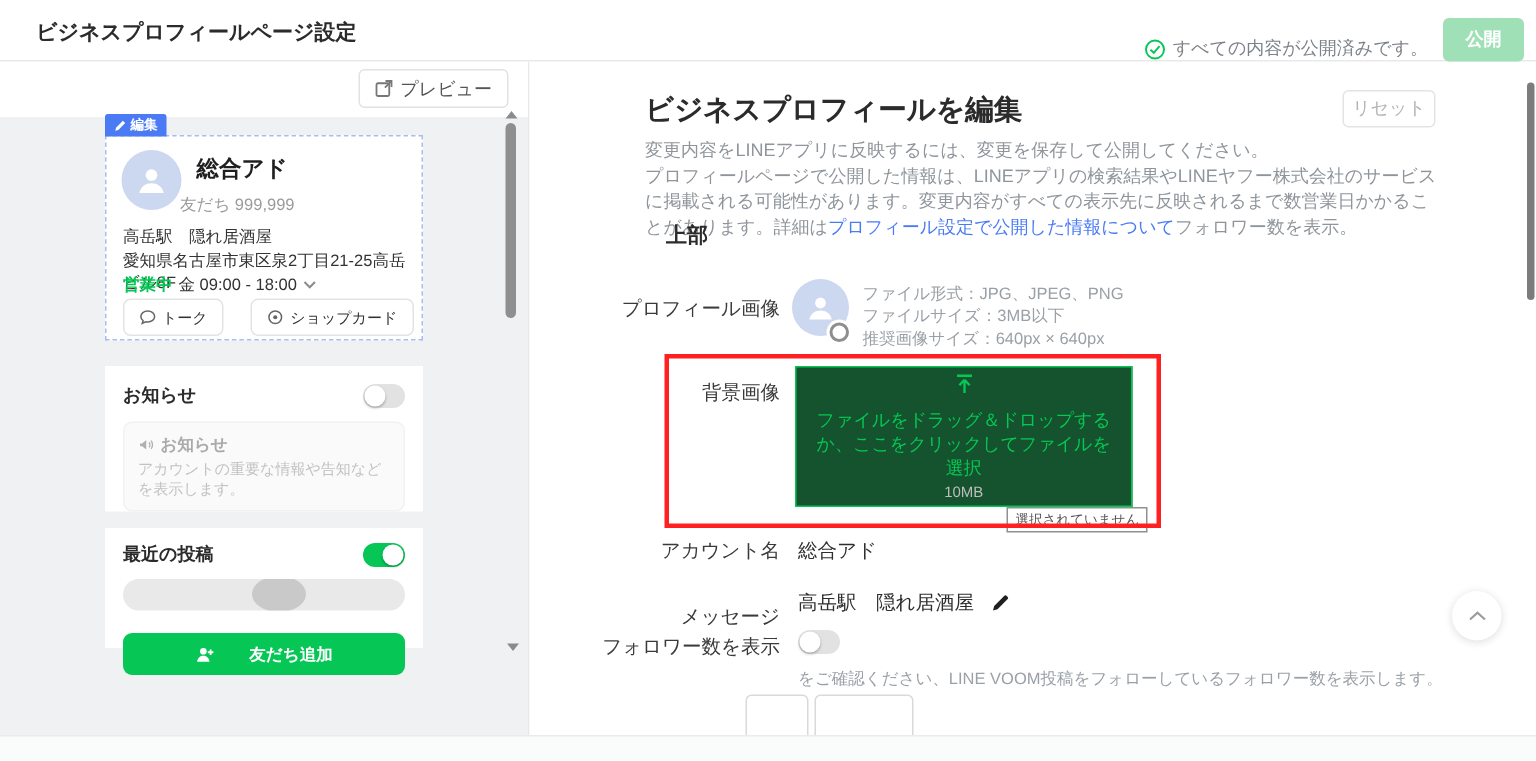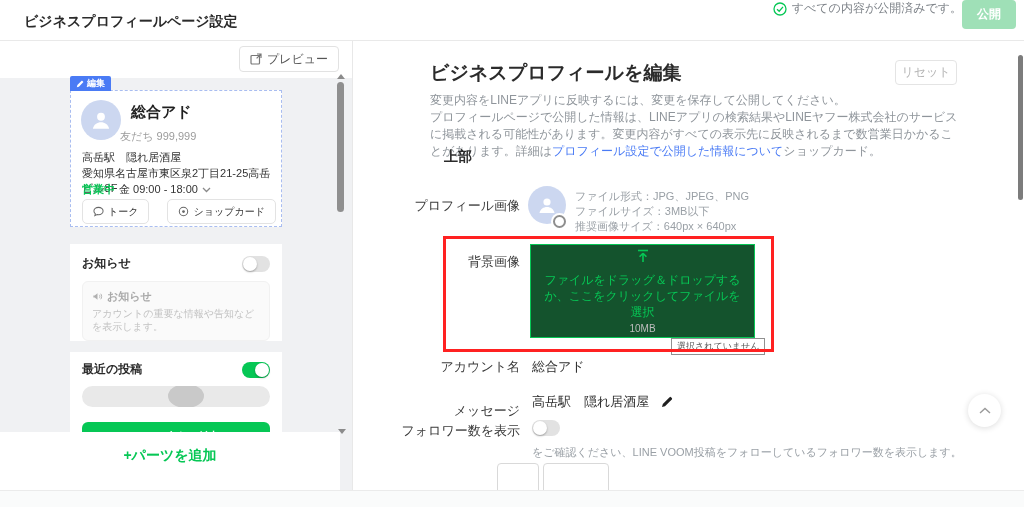--- a/index.html
+++ b/index.html
@@ -6,21 +6,21 @@
   html,body { background:#fff; }
   .app {
     position:relative; width:1024px; height:507px; overflow:hidden;
     font-family:"Liberation Sans","DejaVu Sans",sans-serif;
     color:#2e2e2e; background:#fff;
   }
   
   .header { position:absolute; left:0; top:0; width:1024px; height:41px;
     background:#fff; border-bottom:1px solid #e9e9e9; z-index:8; }
   .header-title { position:absolute; left:24px; top:13px; font-size:14px; font-weight:bold; color:#2b2b2b; }
-  .header-right { position:absolute; right:8px; top:0; height:41px; display:flex; align-items:flex-start; }
+  .header-right { position:absolute; right:8px; top:0; height:41px; display:flex; align-items:flex-end; gap:10px; }
   .pub-status { display:flex; align-items:center; gap:5px; font-size:12px; color:#7d8288; }
   .publish-btn { background:var(--publish,#9fe0b7); color:#fff; font-size:12px; font-weight:bold;
     border:none; border-radius:4px; padding:6px 15px; cursor:default; }
   
   .left-panel { position:absolute; left:0; top:41px; width:352px; height:449px; background:#f0f1f3; }
   .preview-bar { position:absolute; left:0; top:0; width:100%; height:37px; background:#fff; }
   .preview-btn { position:absolute; right:13px; top:5px; height:26px; padding:0 10px;
     background:#fff; border:1px solid #e2e2e2; border-radius:4px;
     font-size:12px; color:#555; display:flex; align-items:center; gap:5px; }
   .profile-card { position:absolute; left:70px; top:49px; width:212px; height:137px;
@@ -220,38 +220,35 @@
           <svg width="13" height="13" viewBox="0 0 14 14">
               <circle cx="6" cy="4.5" r="2.4" fill="#fff"></circle>
               <path d="M1.5 12c.5-2.8 2.4-4.2 4.5-4.2s4 1.4 4.5 4.2z" fill="#fff"></path>
               <path d="M11.2 3.2v4M9.2 5.2h4" stroke="#fff" stroke-width="1.3"></path>
             </svg>
         </span>
         <span>友だち追加</span>
       </button>
     </div>
 
-    <div class="add-parts-area">
-      <a href="#" class="add-parts-link">+パーツを追加</a>
-    </div>
 
     <div class="lp-scroll-up"></div>
     <div class="lp-thumb"></div>
     <div class="lp-scroll-down"></div>
   </div>
 
   <div class="v-divider"></div>
 
   <div class="editor">
     <h1 class="editor-title">ビジネスプロフィールを編集</h1>
     <button class="reset-btn">リセット</button>
 
     <p class="editor-intro">
       <span>変更内容をLINEアプリに反映するには、変更を保存して公開してください。</span><br>
-      <span>プロフィールページで公開した情報は、LINEアプリの検索結果やLINEヤフー株式会社のサービスに掲載される可能性があります。変更内容がすべての表示先に反映されるまで数営業日かかることがあります。詳細は</span><a href="#">プロフィール設定で公開した情報について</a><span>ショップカード。</span>
+      <span>プロフィールページで公開した情報は、LINEアプリの検索結果やLINEヤフー株式会社のサービスに掲載される可能性があります。変更内容がすべての表示先に反映されるまで数営業日かかることがあります。詳細は</span><a href="#">プロフィール設定で公開した情報について</a><span>フォロワー数を表示。</span>
     </p>
 
     <div class="section-heading">上部</div>
 
     <div class="form-label" style="left:37px; top:156px;">プロフィール画像</div>
     <div class="avatar avatar-sm">
       <svg width="24" height="24" viewBox="0 0 24 24">
           <circle cx="12" cy="9" r="3.6" fill="#fff"></circle>
           <path d="M4.5 20c.8-4 4-6 7.5-6s6.7 2 7.5 6z" fill="#fff"></path>
         </svg>

